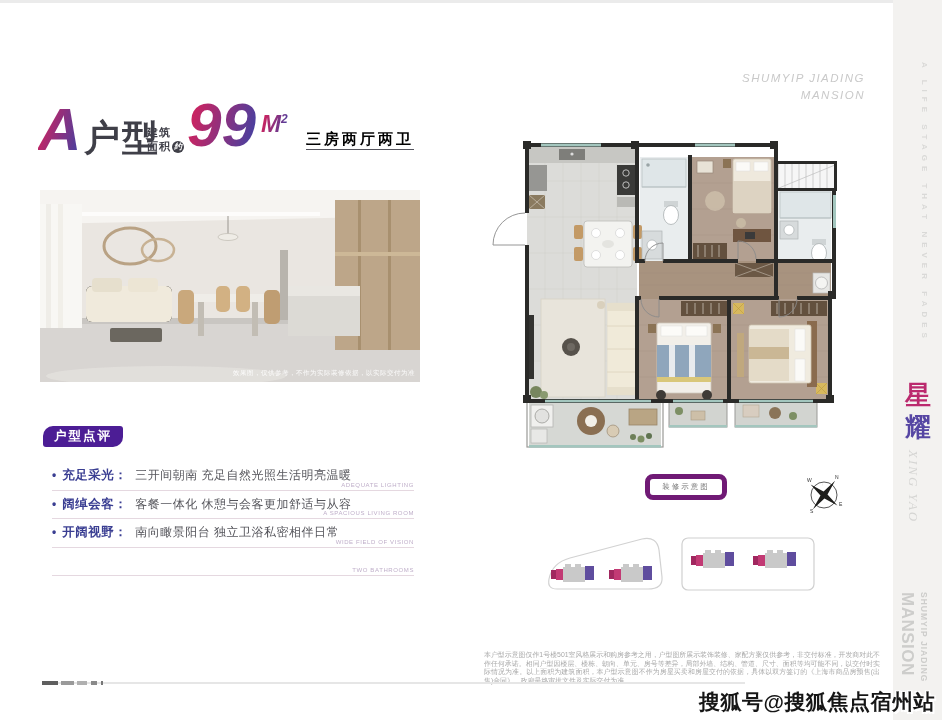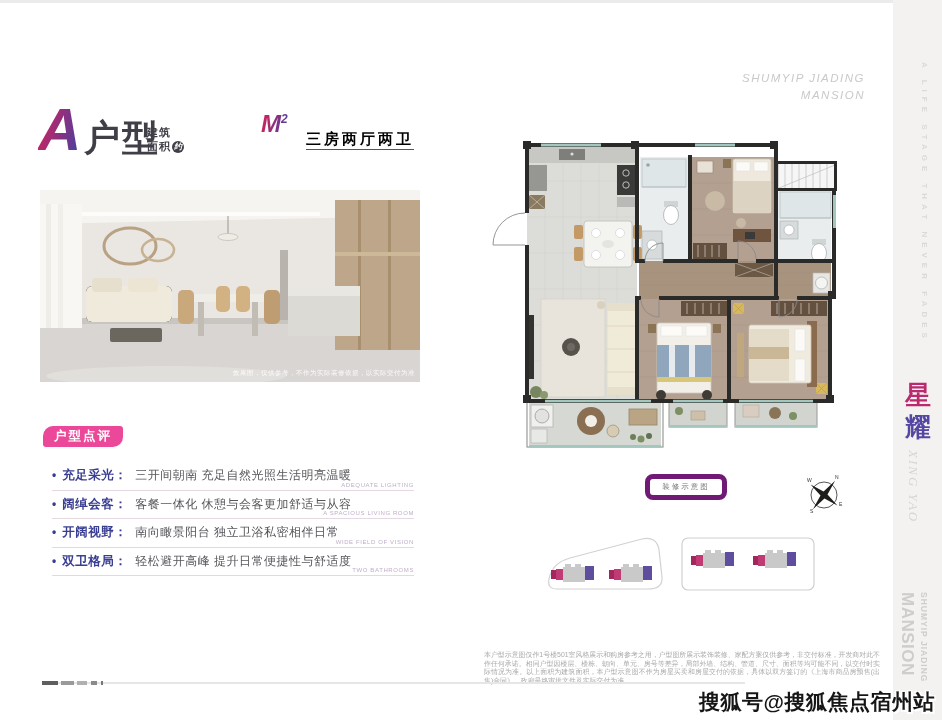--- a/index.html
+++ b/index.html
@@ -43,21 +43,21 @@
   .rooms{position:absolute;left:306px;top:130px;font-size:15px;font-weight:bold;color:#000000;
       letter-spacing:3px;border-bottom:1.5px solid #55555e;}
 
   
   .photo{position:absolute;left:40px;top:190px;width:380px;height:192px;overflow:hidden;background:#e9e5e0;}
   .photo svg{display:block;}
   .photo-caption{position:absolute;right:5px;bottom:4px;font-size:6.5px;color:#ffffff;
       letter-spacing:0.5px;opacity:0.9;}
 
   
-  .badge{position:absolute;left:43px;top:426px;width:80px;height:21px;background:#ec4899;
+  .badge{position:absolute;left:43px;top:426px;width:80px;height:21px;background:#4c1d95;
       color:#fff;font-size:12.5px;font-weight:bold;letter-spacing:2px;text-align:center;
       line-height:21px;border-radius:10px 3px 10px 3px;}
   .features{position:absolute;left:40px;top:450px;width:362px;list-style:none;margin:12px;padding:0;}
   .feat{position:relative;height:27.5px;border-bottom:1px solid #e5d8e0;}
   .feat-row{position:absolute;left:0;top:3px;white-space:nowrap;}
   .dot{color:#3a3e92;font-size:12px;font-weight:bold;margin-right:6px;}
   .flabel{color:#3a3e92;font-size:12.5px;font-weight:bold;letter-spacing:0.5px;}
   .fdesc{color:#56565c;font-size:12px;margin-left:8px;letter-spacing:0.5px;}
   .fen{position:absolute;right:0;bottom:2px;font-size:6px;color:#bfaec9;letter-spacing:0.6px;}
 
@@ -88,20 +88,21 @@
 
 <div class="page">
   <div class="topbar"></div>
 
   <span class="t-a grad-text">A</span>
   <span class="t-hx">户型</span>
   <span class="area-lbl">
     <span>建筑</span><br>
     <span>面积</span><i class="circ">约</i>
   </span>
+  <span class="big99 grad-text">99</span>
   <span class="m2 grad-text"><span>M</span><sup>2</sup></span>
   <span class="rooms">三房两厅两卫</span>
 
   <div class="top-brand">
     <span>SHUMYIP JIADING</span><br>
     <span>MANSION</span>
   </div>
 
   <div class="photo">
     <svg width="380" height="192" viewBox="0 0 380 192">
@@ -150,21 +151,20 @@
     </li>
     <li class="feat">
       <div class="feat-row"><span class="dot">•</span><span class="flabel">阔绰会客：</span><span class="fdesc">客餐一体化 休憩与会客更加舒适与从容</span></div>
       <span class="fen">A SPACIOUS LIVING ROOM</span>
     </li>
     <li class="feat">
       <div class="feat-row"><span class="dot">•</span><span class="flabel">开阔视野：</span><span class="fdesc">南向瞰景阳台 独立卫浴私密相伴日常</span></div>
       <span class="fen">WIDE FIELD OF VISION</span>
     </li>
     <li class="feat">
-      <div class="feat-row"><span class="dot">•</span><span class="flabel">双卫格局：</span><span class="fdesc">轻松避开高峰 提升日常便捷性与舒适度</span></div>
       <span class="fen">TWO BATHROOMS</span>
     </li>
   </ul>
 
   <svg class="floorplan" width="384" height="318" viewBox="0 0 384 318">
 
     <rect x="44" y="12" width="110" height="256" fill="#dcdcd9"></rect>
     <rect x="157" y="24" width="48" height="104" fill="#e9edee"></rect>
     <rect x="209" y="24" width="82" height="104" fill="#b3a091"></rect>
     <rect x="295" y="57" width="53" height="106" fill="#e9edee"></rect>

